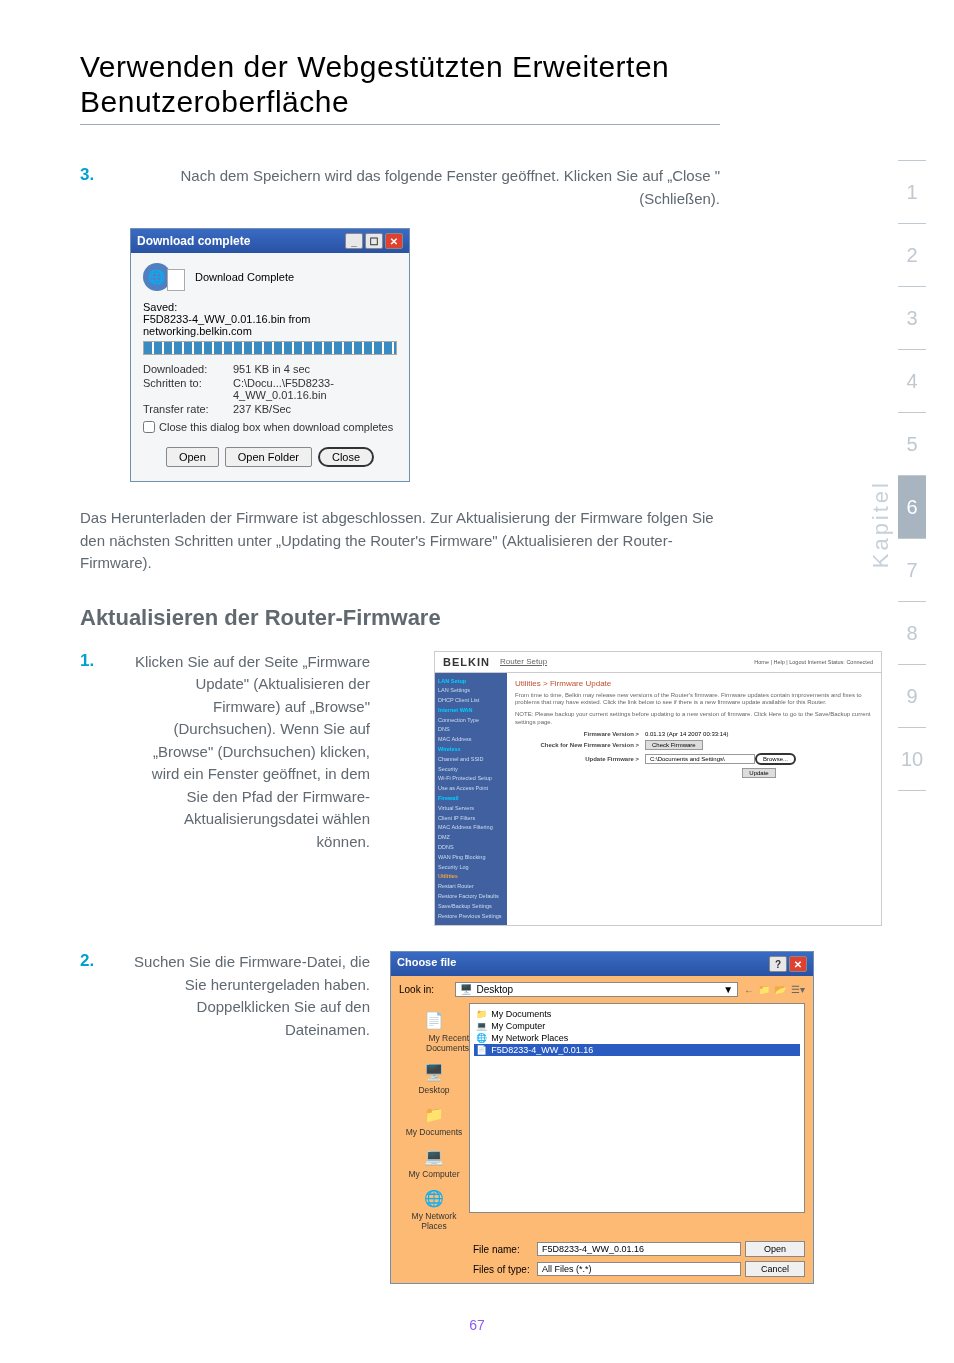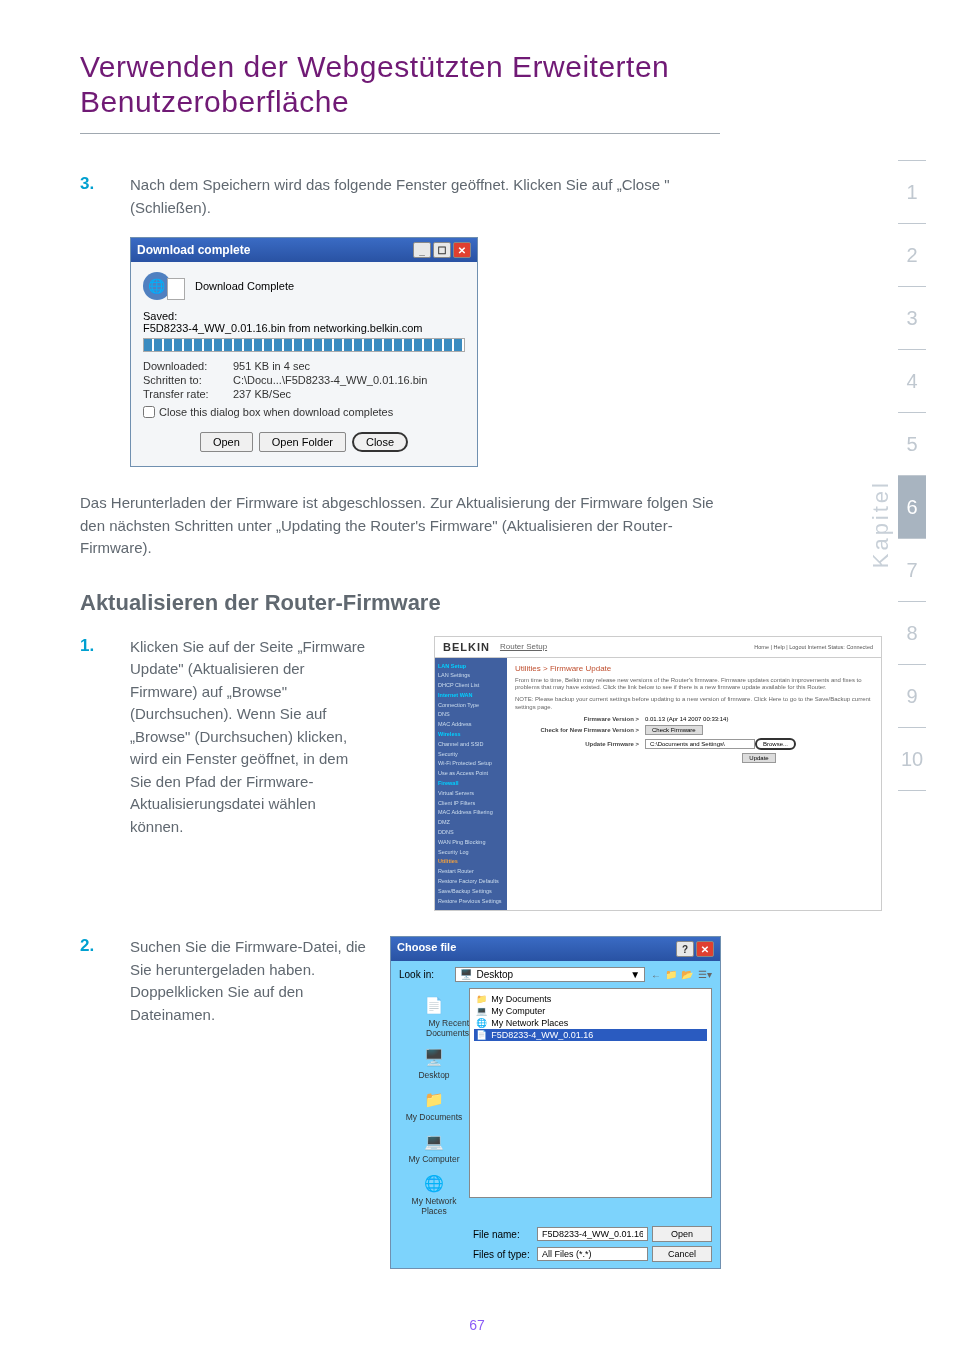--- a/index.html
+++ b/index.html
@@ -1,31 +1,31 @@
 <!DOCTYPE html>
 <html><head>
   <meta charset="utf-8">
   <style>
     * { margin: 0; padding: 0; box-sizing: border-box; }
     body { font-family: Arial, Helvetica, sans-serif; background: #fff; width: 954px; height: 1363px; position: relative; }
     
     .page-content { padding: 50px 60px 40px 80px; width: 780px; }
     
-    .main-heading { font-size: 30px; font-weight: 300; color: #701a75; letter-spacing: 0.5px; line-height: 1.15; border-bottom: 1.5px solid #a0a8b0; padding-bottom: 14px; margin-bottom: 40px; }
+    .main-heading { font-size: 30px; font-weight: 300; color: #000000; letter-spacing: 0.5px; line-height: 1.15; border-bottom: 1.5px solid #a0a8b0; padding-bottom: 5px; margin-bottom: 40px; }
     
     .step-row { display: flex; margin-bottom: 18px; }
     .step-number { color: #00a0d0; font-weight: bold; font-size: 17px; width: 50px; flex-shrink: 0; }
-    .step-text { color: #606870; font-size: 15px; line-height: 1.5; }
+    .step-text { color: #606870; font-size: 15px; line-height: 1.5; text-align: right; }
     
     .body-text { color: #606870; font-size: 15px; line-height: 1.5; margin-bottom: 30px; }
     
     .section-heading { color: #606870; font-size: 22px; font-weight: bold; margin: 30px 0 20px 0; }
     
     .dialog-wrapper { margin-left: 50px; margin-bottom: 25px; }
-    .dialog-box { width: 348px; border: 1px solid #7090b0; background: #f4f6f8; font-size: 11px; }
+    .dialog-box { width: 280px; border: 1px solid #7090b0; background: #f4f6f8; font-size: 11px; }
     .dialog-titlebar { background: linear-gradient(to bottom, #3a6bc4, #2952a3); color: #fff; padding: 4px 6px; font-weight: bold; display: flex; justify-content: space-between; align-items: center; font-size: 12px; }
     .window-controls { display: flex; gap: 2px; }
     .win-btn { width: 18px; height: 16px; background: #e8e8e8; border: 1px solid #888; display: flex; align-items: center; justify-content: center; font-size: 10px; font-weight: bold; color: #333; border-radius: 2px; }
     .win-btn.close { background: #e04030; color: #fff; }
     .dialog-body { padding: 10px 12px; }
     .dl-icon-row { display: flex; align-items: center; gap: 10px; margin-bottom: 10px; }
     .globe-icon { width: 28px; height: 28px; background: #5080c0; border-radius: 50%; display: flex; align-items: center; justify-content: center; color: #fff; font-size: 14px; }
     .paper-icon { width: 18px; height: 22px; background: #fff; border: 1px solid #aaa; margin-left: -4px; }
     .dl-grid { display: grid; grid-template-columns: 90px 1fr; row-gap: 2px; margin-top: 6px; color: #333; }
     .progress-bar { height: 14px; border: 1px solid #aaa; margin: 4px 0 8px 0; background: repeating-linear-gradient(90deg, #3a8bc0 0, #3a8bc0 8px, #fff 8px, #fff 10px); }
@@ -49,21 +49,21 @@
     .belkin-sidebar .hdr2 { color: #f0a040; font-weight: bold; }
     .belkin-main { flex: 1; padding: 6px 8px; }
     .belkin-crumb { color: #c05030; font-weight: normal; font-size: 8px; margin-bottom: 4px; }
     .belkin-text { color: #666; font-size: 6px; line-height: 1.3; margin-bottom: 4px; }
     .belkin-form-row { display: flex; align-items: center; margin: 3px 0; font-size: 6px; }
     .belkin-form-row .lbl { width: 130px; text-align: right; color: #444; padding-right: 6px; font-weight: bold; }
     .belkin-small-btn { background: #ddd; border: 1px solid #999; padding: 1px 6px; font-size: 6px; }
     .belkin-input { border: 1px solid #999; padding: 1px 4px; font-size: 6px; width: 110px; }
     .belkin-browse { border: 2px solid #333; border-radius: 8px; padding: 1px 6px; font-size: 6px; }
     
-    .file-dialog { width: 331px; border: 1px solid #7090b0; font-size: 10px; background: #7dd3fc; }
+    .file-dialog { width: 424px; border: 1px solid #7090b0; font-size: 10px; background: #fdba74; }
     .file-titlebar { background: linear-gradient(to bottom, #3a6bc4, #2952a3); color: #fff; padding: 4px 6px; font-weight: bold; display: flex; justify-content: space-between; font-size: 11px; }
     .file-body { padding: 6px 8px; }
     .file-top-row { display: flex; align-items: center; gap: 6px; margin-bottom: 6px; }
     .file-top-row .lbl { width: 50px; }
     .file-dropdown { flex: 1; border: 1px solid #888; background: #fff; padding: 1px 4px; display: flex; align-items: center; gap: 4px; }
     .nav-icons { display: flex; gap: 4px; color: #666; }
     .places-col { width: 70px; display: flex; flex-direction: column; align-items: center; gap: 6px; padding: 4px 0; }
     .place-item { display: flex; flex-direction: column; align-items: center; font-size: 8.5px; color: #333; }
     .place-icon { width: 26px; height: 26px; border-radius: 4px; display: flex; align-items: center; justify-content: center; font-size: 16px; }
     .file-main { display: flex; }

